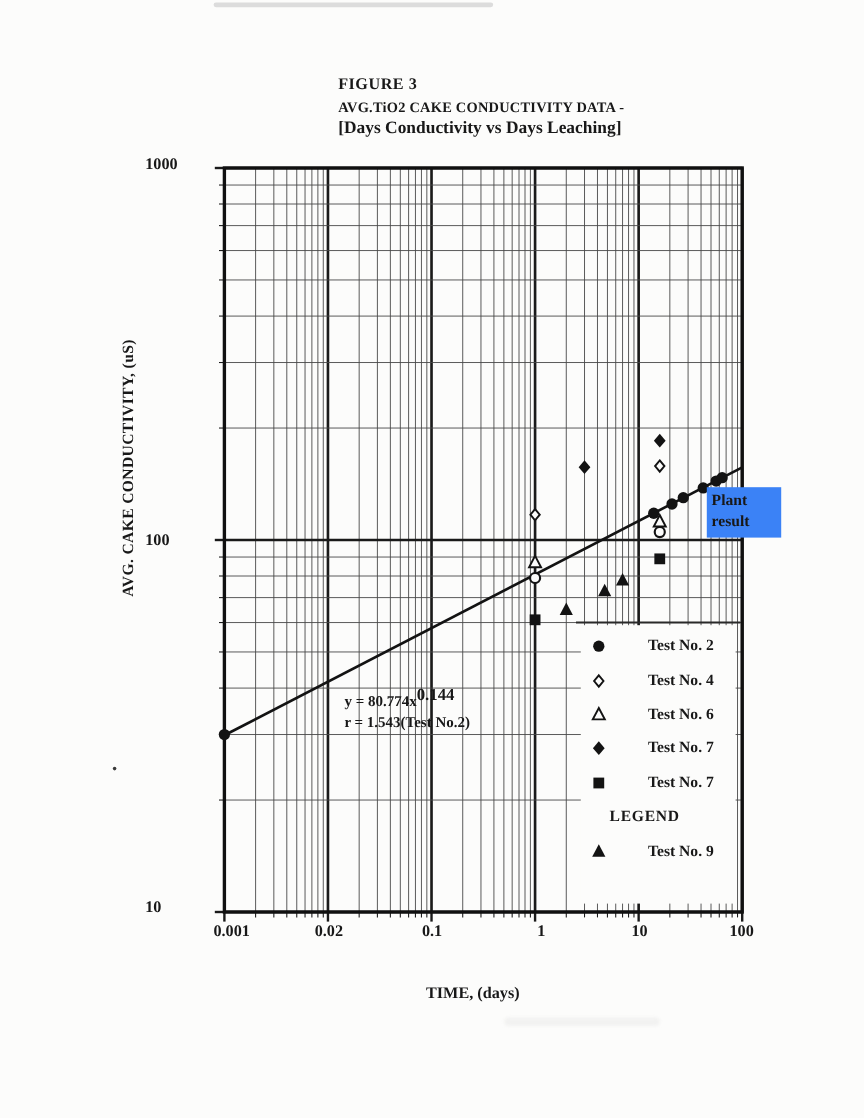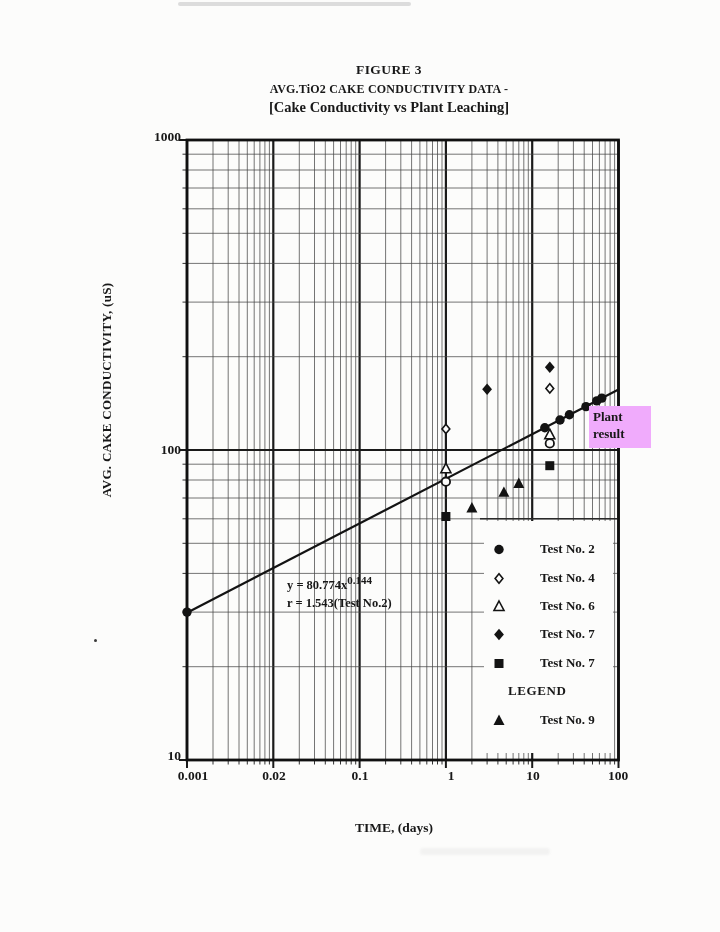--- a/index.html
+++ b/index.html
@@ -6,37 +6,37 @@
   .page{position:relative;width:720px;height:932px;background:#fcfcfb;overflow:hidden;
         font-family:"Liberation Serif","DejaVu Serif",serif;color:#181818;}
   #plot-svg{position:absolute;left:0;top:0;z-index:1;}
   .abs{position:absolute;}
   .z3{z-index:3;}
   .streak{left:178px;top:2px;width:233px;height:4px;background:#dcdcdc;border-radius:2px;
           filter:blur(.6px);z-index:0;}
   .smudge{left:420px;top:848px;width:130px;height:7px;background:#f2f2f1;border-radius:4px;
           filter:blur(1.2px);z-index:0;}
   .stray{left:94px;top:639px;width:3px;height:3px;background:#3a3a3a;border-radius:50%;z-index:3;}
-  .header{left:389px;top:62px;transform:translateX(-50%);text-align:center;white-space:nowrap;}
+  .header{left:401px;top:62px;transform:translateX(-50%);white-space:nowrap;}
   .fig-label{font-size:13.5px;font-weight:bold;letter-spacing:.4px;}
   .title{font-size:12px;font-weight:bold;margin-top:4px;letter-spacing:.2px;}
   .subtitle{font-size:14.5px;font-weight:bold;margin-top:2px;}
   .ylabel{left:107px;top:390px;transform:translate(-50%,-50%) rotate(-90deg);
           white-space:nowrap;font-weight:bold;font-size:13px;letter-spacing:.3px;}
   .xlabel{left:394px;top:796px;transform:translateX(-50%);font-weight:bold;font-size:13.5px;margin-top:24px;}
-  .ytick{width:60px;left:121px;text-align:right;transform:translateY(-50%);
+  .ytick{width:60px;left:121px;transform:translateY(-50%);
          font-weight:bold;font-size:13.5px;}
   .xtick{transform:translateX(-50%);top:768px;font-weight:bold;font-size:13.5px;text-align:right;}
   .equation{left:287px;top:571px;font-weight:bold;font-size:12.5px;line-height:18px;
             white-space:nowrap;}
-  .equation sup{font-size:11px;margin-top:44px;}
-  .plant{left:589px;top:406px;width:62px;height:42px;background:#f0abfc;z-index:2;
+  .equation sup{font-size:14px;margin-top:44px;}
+  .plant{left:589px;top:406px;width:62px;height:42px;background:#3b82f6;z-index:2;
          font-weight:bold;font-size:13px;line-height:17px;padding:2px 0 0 4px;box-sizing:border-box;}
   .legend{left:484px;top:521px;width:129px;height:232px;background:#fcfcfb;z-index:2;
-          padding-top:14px;box-sizing:border-box;}
+          padding-top:3px;box-sizing:border-box;}
   .lg-row{height:28.4px;display:flex;align-items:center;}
   .lg-sym{width:30px;display:flex;justify-content:center;align-items:center;}
   .lg-lab{margin-left:26px;font-weight:bold;font-size:13px;white-space:nowrap;}
   .lg-title{height:28.4px;display:flex;align-items:center;padding-left:24px;
             font-weight:bold;font-size:13px;letter-spacing:.6px;}
 </style>
 </head>
 <body>
 
 <div class="page">
@@ -249,21 +249,21 @@
         </g>
         <g>
           <path d="M518.8 477.6L524.3 487.9L513.3 487.9Z" fill="#131313"></path>
         </g>
       </g>
     </svg>
 
   <div class="abs header z3">
     <div class="fig-label">FIGURE 3</div>
     <div class="title">AVG.TiO2 CAKE CONDUCTIVITY DATA -</div>
-    <div class="subtitle">[Cake Conductivity vs Plant Leaching]</div>
+    <div class="subtitle">[Days Conductivity vs Days Leaching]</div>
   </div>
 
   <div class="abs ylabel z3">AVG. CAKE CONDUCTIVITY, (uS)</div>
   <div class="abs xlabel z3">TIME, (days)</div>
 
   <div class="abs ytick z3" style="top:137px">1000</div>
   <div class="abs ytick z3" style="top:450px">100</div>
   <div class="abs ytick z3" style="top:756px">10</div>
 
   <div class="abs xtick z3" style="left:193px">0.001</div>

